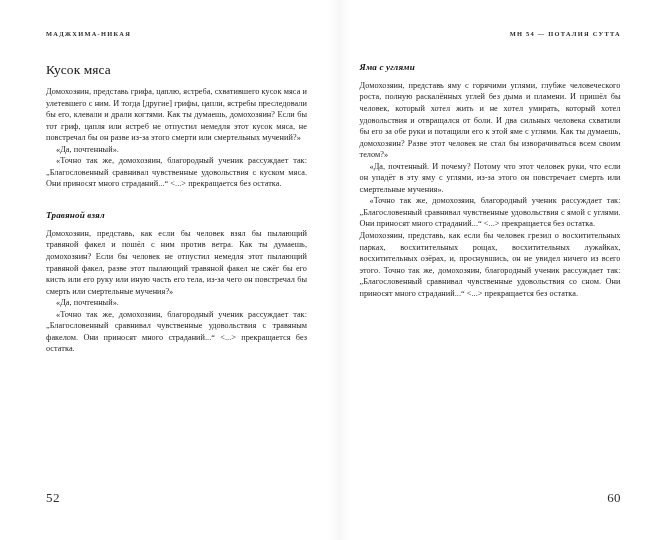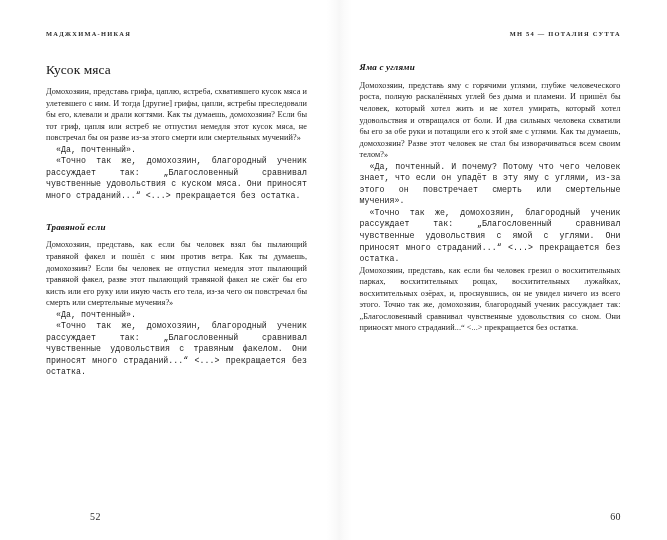--- a/index.html
+++ b/index.html
@@ -101,31 +101,30 @@
   p.body {
     font-size: 8.25px;
     line-height: 11.55px;
     margin: 0;
     text-align: justify;
     text-justify: inter-word;
     hyphens: manual;
     letter-spacing: 0.005em;
     color: #1c1c1c;
   }
-  p.body.indent { text-indent: 10px; font-family: Liberation Mono, monospace; }
+  p.body.indent { text-indent: 10px; }
   p.body.noindent { text-indent: 0; }
 
   
   .folio {
     position: absolute;
-    bottom: 18px;
-    font-size: 10px;
+    bottom: 34px;
+    font-size: 13px;
     color: #2a2a2a;
     letter-spacing: 0.4px;
-    margin-left: 44px;
   }
   .folio-left  { left: 46px; }
   .folio-right { right: 46px; }
 </style>
 </head>
 <body>
 
 <div class="spread">
 
   <div class="page page-verso">
@@ -135,21 +134,21 @@
     <div class="column">
 
       <h1 class="section-title">Кусок мяса</h1>
 
       <p class="body noindent">Домохозяин, представь грифа, цаплю, ястреба, схватившего кусок мяса и улетевшего с ним. И тогда [другие] грифы, цапли, ястребы преследовали бы его, клевали и драли когтями. Как ты думаешь, домохозяин? Если бы тот гриф, цапля или ястреб не отпустил немедля этот кусок мяса, не повстречал бы он разве из-за этого смерти или смертельных мучений?»</p>
 
       <p class="body indent">«Да, почтенный».</p>
 
       <p class="body indent">«Точно так же, домохозяин, благородный ученик рассуждает так: „Благословенный сравнивал чувственные удовольствия с куском мяса. Они приносят много страданий...“ &lt;...&gt; прекращается без остатка.</p>
 
-      <h2 class="sub-title">Травяной если</h2>
+      <h2 class="sub-title">Травяной взял</h2>
 
       <p class="body noindent">Домохозяин, представь, как если бы человек взял бы пылающий травяной факел и пошёл с ним против ветра. Как ты думаешь, домохозяин? Если бы человек не отпустил немедля этот пылающий травяной факел, разве этот пылающий травяной факел не сжёг бы его кисть или его руку или иную часть его тела, из-за чего он повстречал бы смерть или смертельные мучения?»</p>
 
       <p class="body indent">«Да, почтенный».</p>
 
       <p class="body indent">«Точно так же, домохозяин, благородный ученик рассуждает так: „Благословенный сравнивал чувственные удовольствия с травяным факелом. Они приносят много страданий...“ &lt;...&gt; прекращается без остатка.</p>
 
     </div>
 
     <div class="folio folio-left">52</div>
@@ -158,21 +157,21 @@
   <div class="page page-recto">
 
     <div class="running-head running-head-right">МН 54 — Поталия сутта</div>
 
     <div class="column">
 
       <h2 class="sub-title first">Яма с углями</h2>
 
       <p class="body noindent">Домохозяин, представь яму с горячими углями, глубже человеческого роста, полную раскалённых углей без дыма и пламени. И пришёл бы человек, который хотел жить и не хотел умирать, который хотел удовольствия и отвращался от боли. И два сильных человека схватили бы его за обе руки и потащили его к этой яме с углями. Как ты думаешь, домохозяин? Разве этот человек не стал бы изворачиваться всем своим телом?»</p>
 
-      <p class="body indent">«Да, почтенный. И почему? Потому что чего человек знает, что если он упадёт в эту яму с углями, из-за этого он повстречает смерть или смертельные мучения».</p>
+      <p class="body indent">«Да, почтенный. И почему? Потому что этот человек руки, что если он упадёт в эту яму с углями, из-за этого он повстречает смерть или смертельные мучения».</p>
 
       <p class="body indent">«Точно так же, домохозяин, благородный ученик рассуждает так: „Благословенный сравнивал чувственные удовольствия с ямой с углями. Они приносят много страданий...“ &lt;...&gt; прекращается без остатка.</p>
 
 
       <p class="body noindent">Домохозяин, представь, как если бы человек грезил о восхитительных парках, восхитительных рощах, восхитительных лужайках, восхитительных озёрах, и, проснувшись, он не увидел ничего из всего этого. Точно так же, домохозяин, благородный ученик рассуждает так: „Благословенный сравнивал чувственные удовольствия со сном. Они приносят много страданий...“ &lt;...&gt; прекращается без остатка.</p>
 
     </div>
 
     <div class="folio folio-right">60</div>
   </div>

